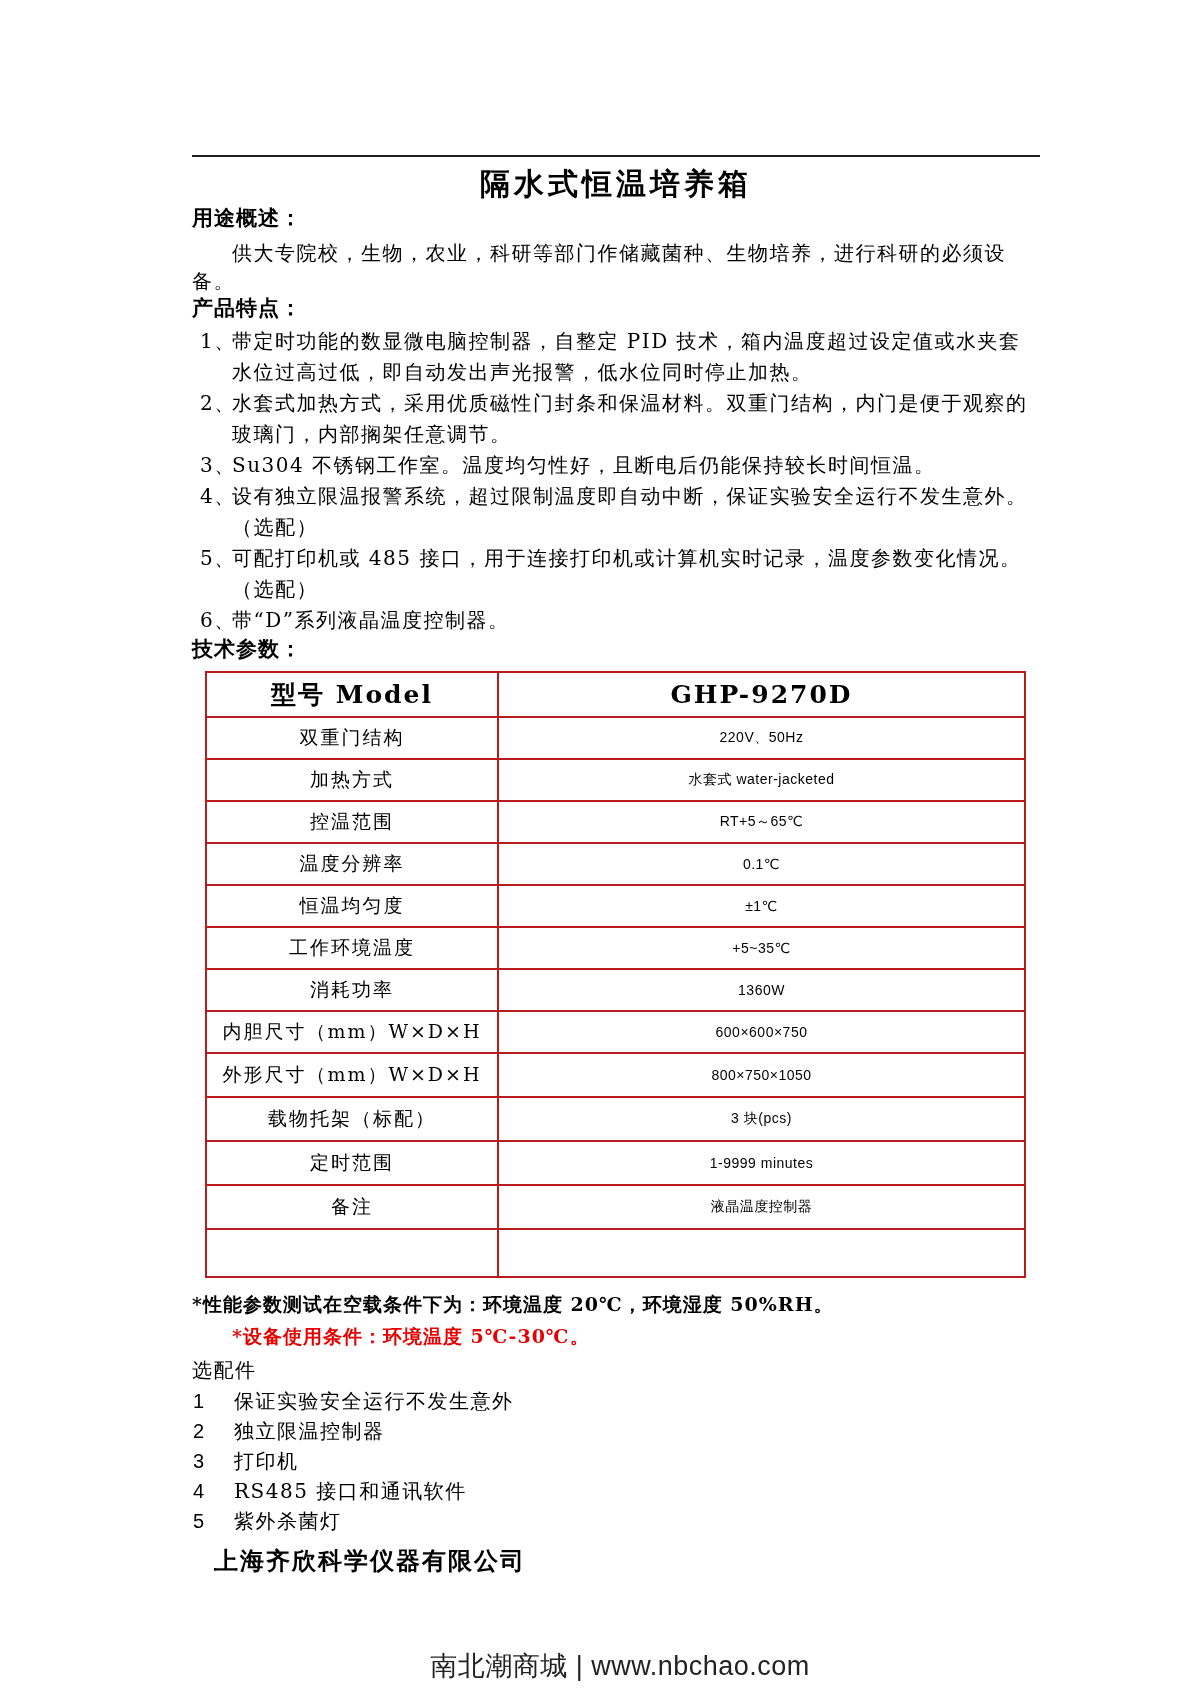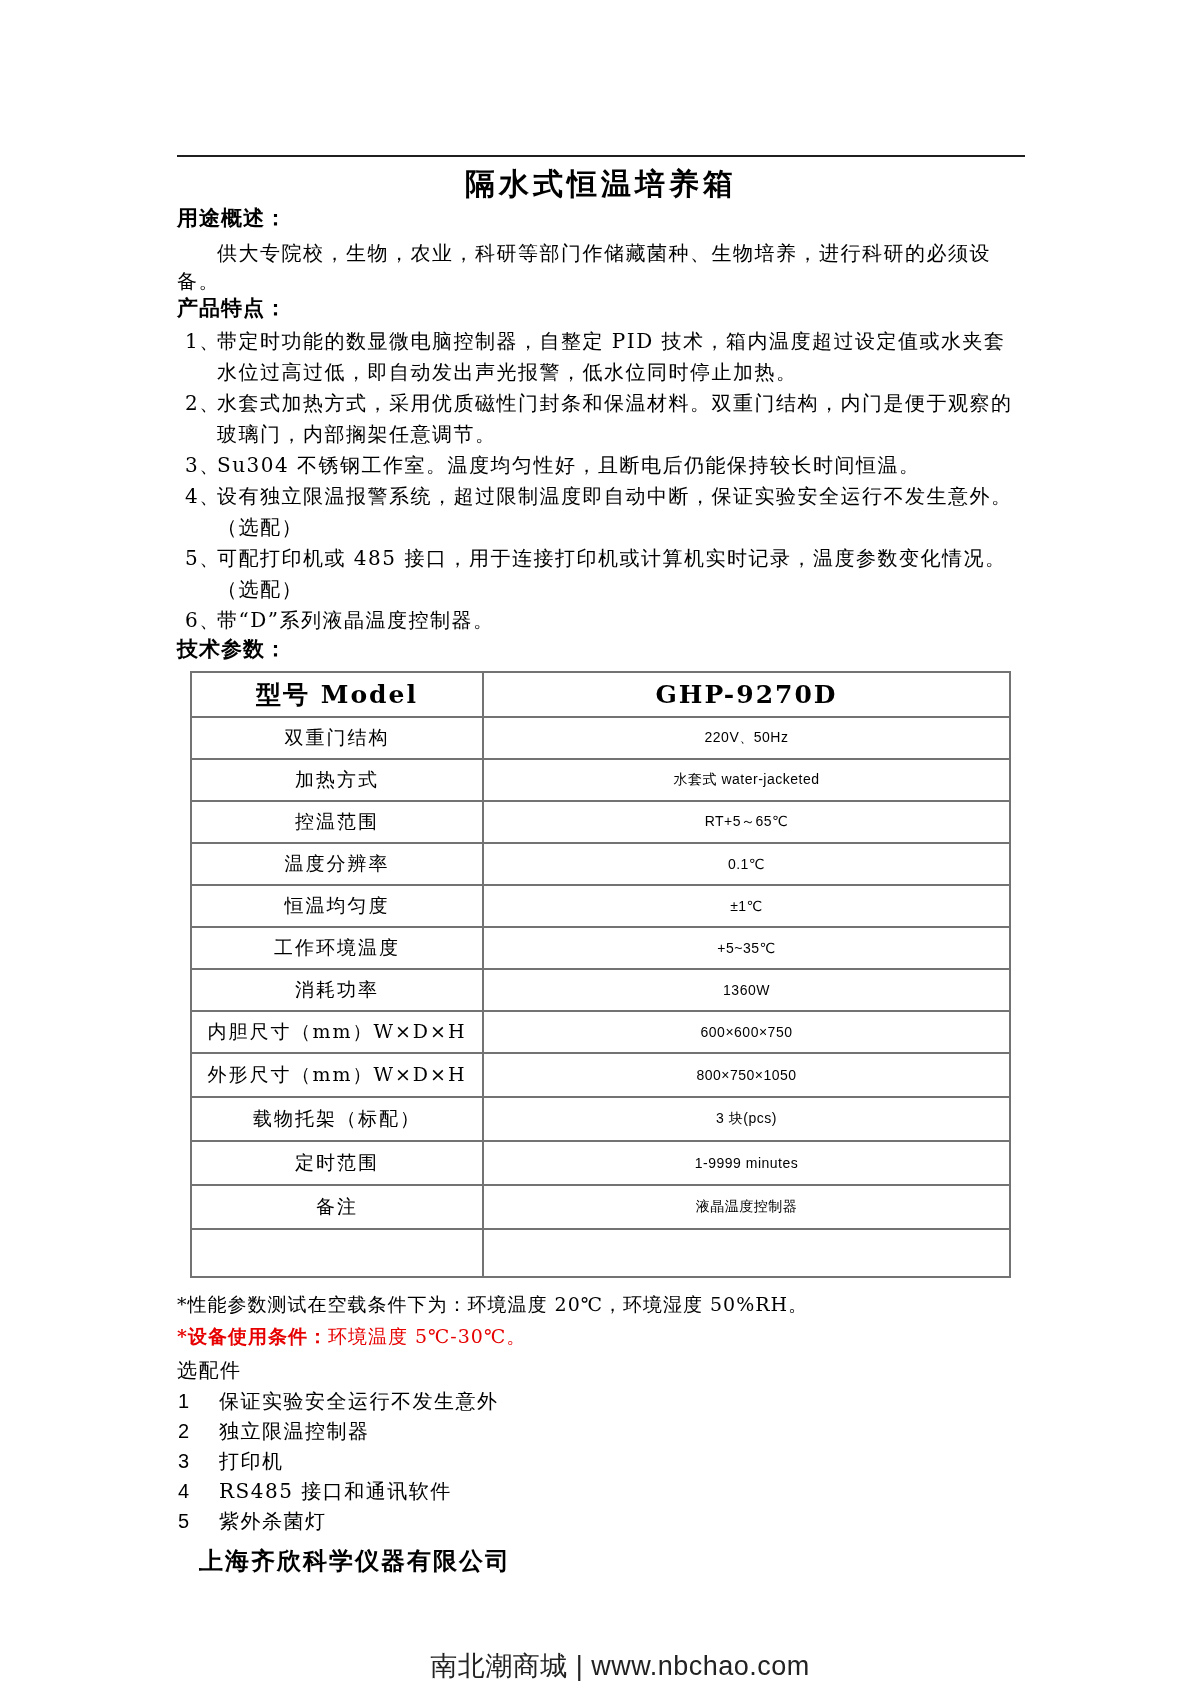--- a/index.html
+++ b/index.html
@@ -4,21 +4,21 @@
 <style>
   html,body{margin:0;padding:0;background:#ffffff;}
   .page{
     position:relative;
     width:1200px;height:1697px;
     background:#ffffff;
     font-family:"DejaVu Serif","Liberation Serif",serif;
     color:#000;
     overflow:hidden;
   }
-  .content{position:absolute;left:177px;top:0;width:848px;}
+  .content{position:absolute;left:192px;top:0;width:848px;}
   .top-rule{margin-top:155px;border-top:2px solid #1f1f1f;height:0;}
   h1.doc-title{
     margin:6px 0 0 0;text-align:center;
     font-size:30px;line-height:42px;font-weight:bold;letter-spacing:4px;
   }
   h2.sec-heading{
     margin:0;font-size:21px;line-height:26px;font-weight:bold;letter-spacing:1px;
   }
   .h-purpose{margin-top:24px;}
   .h-features{margin-top:9px;}
@@ -31,38 +31,38 @@
   .feature-item{
     position:relative;padding-left:40px;
     font-size:20px;line-height:31px;letter-spacing:1.5px;
   }
   .feature-item .num{position:absolute;left:8px;top:0;}
   table.specs{
     border-collapse:collapse;margin:9px 0 0 13px;
     width:821px;table-layout:fixed;
   }
   table.specs td{
-    border:2px solid #737373;text-align:center;vertical-align:middle;
+    border:2px solid #b91c1c;text-align:center;vertical-align:middle;
     padding:0 4px;overflow:hidden;
   }
   table.specs col.c-label{width:292px;}
   table.specs tr{height:42px;}
   table.specs tr:nth-child(1){height:45px;}
   table.specs tr:nth-child(n+10):nth-child(-n+13){height:44px;}
   table.specs tr:nth-child(14){height:48px;}
   table.specs tr:nth-child(15){height:45px;}
   table.specs tr:nth-child(1) td{
     font-size:25px;font-weight:bold;letter-spacing:2px;
   }
   td.spec-label{font-size:19px;letter-spacing:2px;}
   td.spec-value{
     font-family:"Liberation Sans","DejaVu Sans",sans-serif;
     font-size:14px;letter-spacing:0.5px;
   }
-  p.note{margin:14px 0 0 0;font-size:19px;line-height:24px;letter-spacing:1px;}
+  p.note{margin:14px 0 0 0;font-size:19px;line-height:24px;letter-spacing:1px;font-weight:bold;}
   p.note.red-note{margin-top:8px;}
   p.options-heading{margin:8px 0 0 0;font-size:20px;line-height:28px;letter-spacing:1.5px;}
   .options{margin-top:2px;}
   .option-item{
     position:relative;padding-left:42px;
     font-size:20px;line-height:30px;letter-spacing:1.5px;
   }
   .option-item .num{
     position:absolute;left:1px;top:0;
     font-family:"Liberation Sans","DejaVu Sans",sans-serif;
@@ -161,21 +161,21 @@
             <td class="spec-value">液晶温度控制器</td>
           </tr>
           <tr>
             <td class="spec-label"></td>
             <td class="spec-value"></td>
           </tr>
         </tbody>
     </table>
 
     <p class="note">*性能参数测试在空载条件下为：环境温度 20℃，环境湿度 50%RH。</p>
-    <p class="note red-note" style="color: rgb(230, 0, 0);"><b>*设备使用条件：</b><span>环境温度 5℃-30℃。</span></p>
+    <p class="note red-note" style="color: rgb(230, 0, 0); margin-left: 40px;"><b>*设备使用条件：</b><span>环境温度 5℃-30℃。</span></p>
 
     <p class="options-heading">选配件</p>
     <div class="options" id="options">
         <div class="option-item"><span class="num">1</span><span>保证实验安全运行不发生意外</span></div>
         <div class="option-item"><span class="num">2</span><span>独立限温控制器</span></div>
         <div class="option-item"><span class="num">3</span><span>打印机</span></div>
         <div class="option-item"><span class="num">4</span><span>RS485 接口和通讯软件</span></div>
         <div class="option-item"><span class="num">5</span><span>紫外杀菌灯</span></div>
       </div>
 

